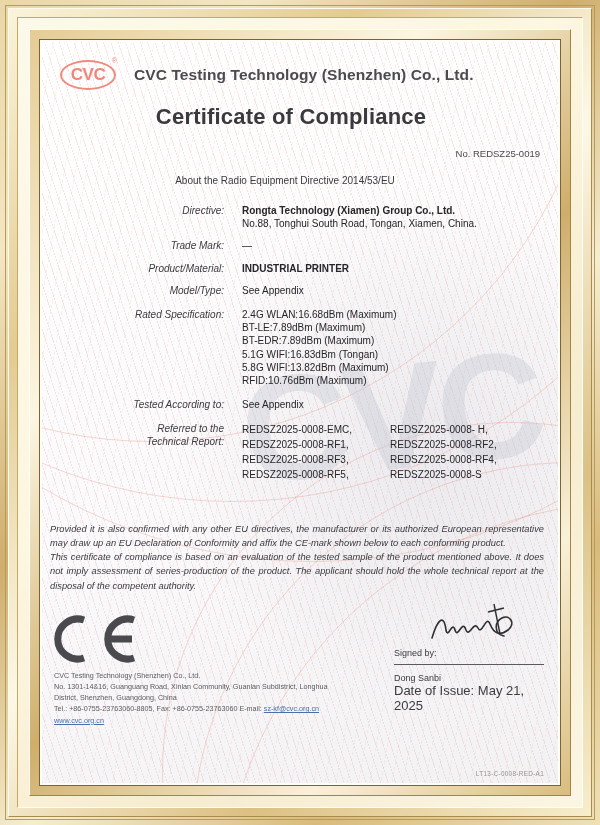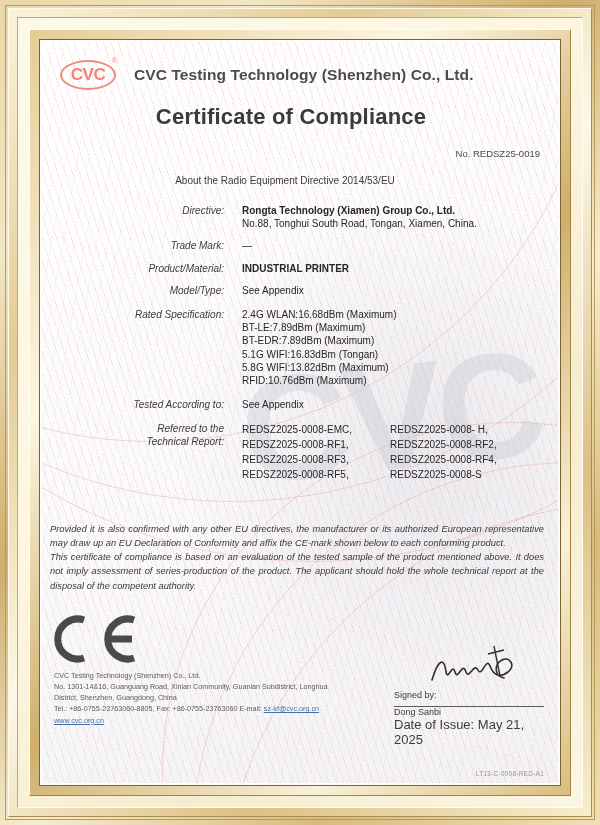--- a/index.html
+++ b/index.html
@@ -120,28 +120,28 @@
     font-size:9.3px; font-style:italic; color:#3a3a3f;
     line-height:1.52; text-align:justify;
   }
   .legal p { margin-bottom:0; }
 
   
   .ce {
     position:absolute; left:10px; top:572px;
     font-size:45px; color:#4a4a4e; line-height:1; letter-spacing:1px;
   }
-  .sign-block { position:absolute; right:14px; top:604px; width:150px; }
+  .sign-block { position:absolute; right:14px; top:562px; width:150px; }
   .sig-mark {
     height:44px; position:relative;
   }
   .sig-row { display:flex; align-items:flex-end; }
   .sig-label { font-size:9px; color:#3b3b40; padding-bottom:2px; }
   .sig-rule { border-bottom:1px solid #5a5a5e; width:150px; margin-top:4px; }
-  .signatory { font-size:9px; color:#3b3b40; margin-top:0; }
+  .signatory { font-size:9px; color:#3b3b40; margin-top:8px; }
   .issue-date { font-size:13px; color:#3b3b40; margin-top:0; }
 
   
   .footer {
     position:absolute; left:12px; top:628px; width:310px;
     font-size:7.2px; color:#5a5a60; line-height:1.55;
   }
   .footer a, .footer .lnk { color:#4a6ea8; text-decoration:underline; }
   .doc-code {
     position:absolute; right:14px; bottom:6px;

